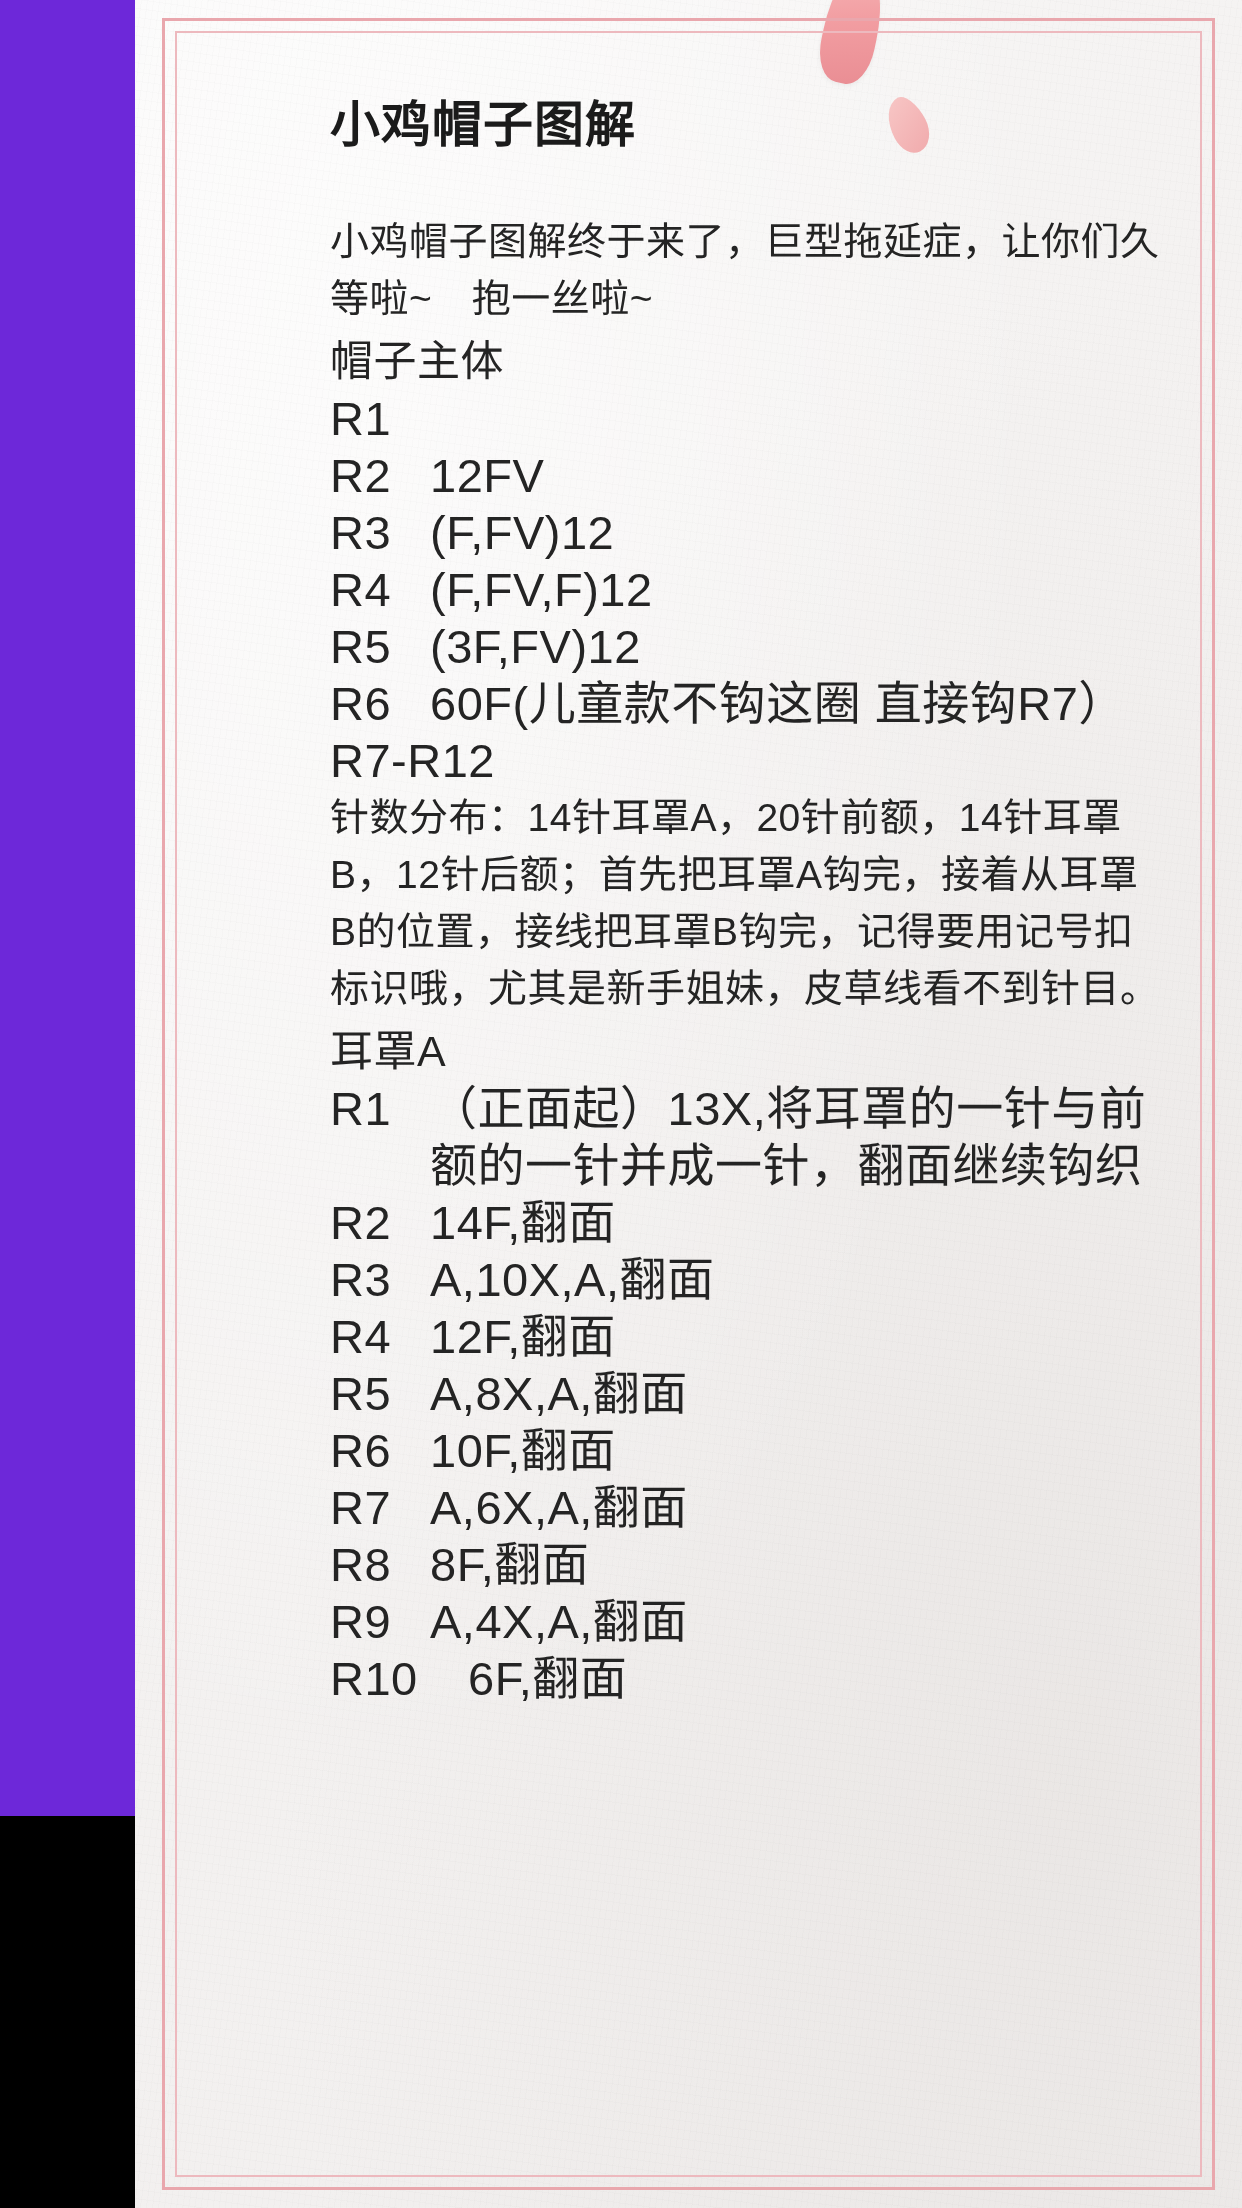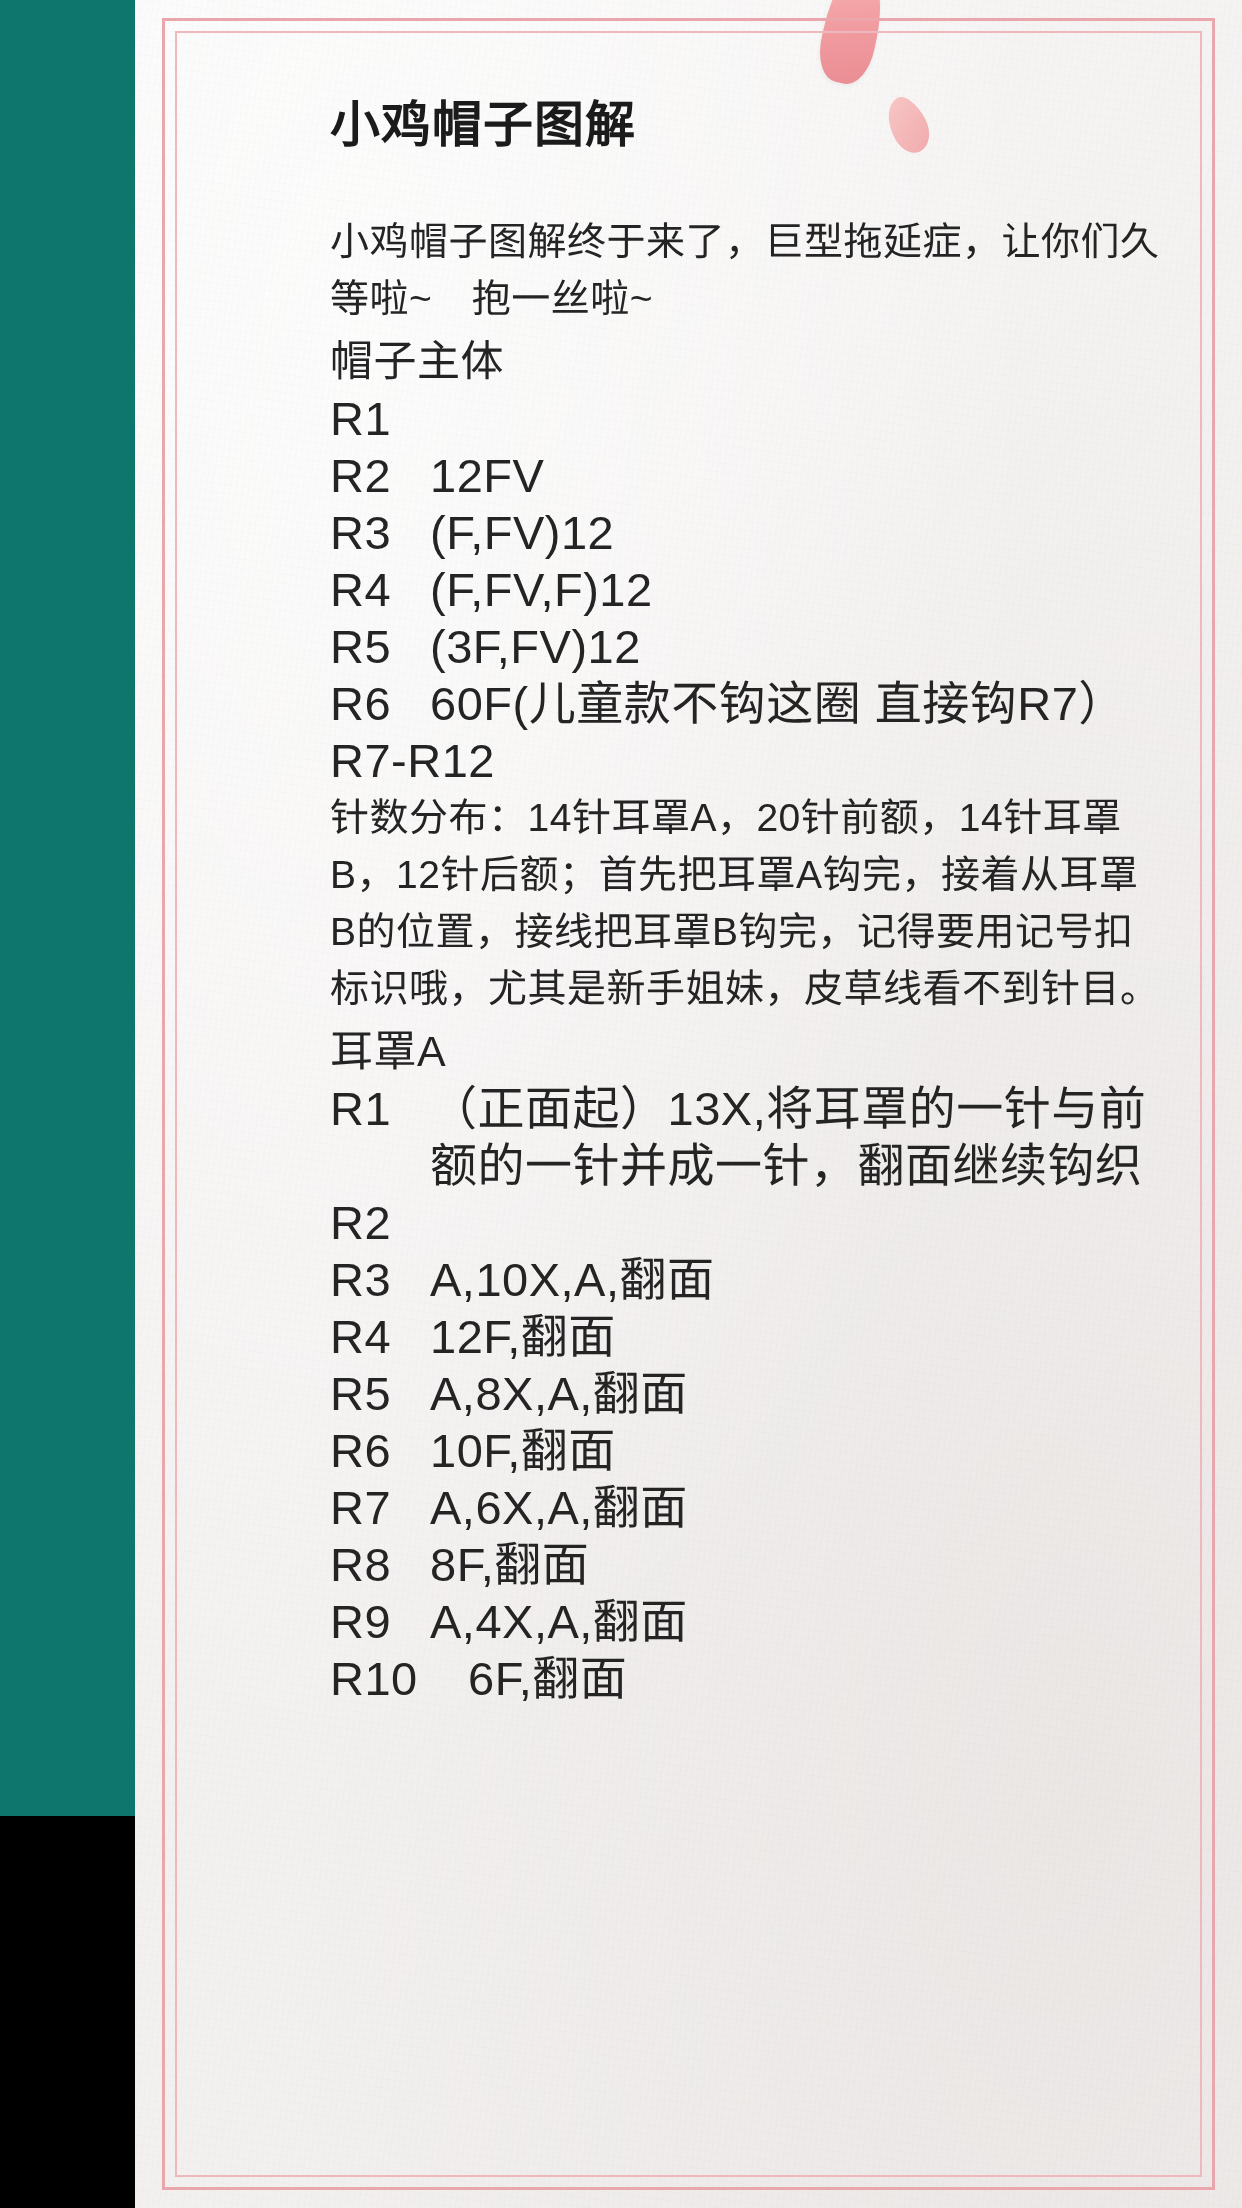--- a/index.html
+++ b/index.html
@@ -12,21 +12,21 @@
     height: 2208px;
     overflow: hidden;
     font-family: "Liberation Sans", sans-serif;
   }
 
   
   .screen {
     position: relative;
     width: 1242px;
     height: 1816px;
-    background: #0f766e;
+    background: #6d28d9;
   }
 
   
   .note-card {
     position: absolute;
     left: 135px;
     top: 0px;
     width: 1107px;
     height: 2208px;
     background:
@@ -191,20 +191,21 @@
       <p class="para">针数分布：14针耳罩A，20针前额，14针耳罩B，12针后额；首先把耳罩A钩完，接着从耳罩B的位置，接线把耳罩B钩完，记得要用记号扣标识哦，尤其是新手姐妹，皮草线看不到针目。</p>
 
       <p class="section-label">耳罩A</p>
 
       <div class="row">
         <span class="rid">R1</span>
         <span class="rtext">（正面起）13X,将耳罩的一针与前额的一针并成一针，翻面继续钩织</span>
       </div>
       <div class="row">
         <span class="rid">R2</span>
+        <span class="rtext">14F,翻面</span>
       </div>
       <div class="row">
         <span class="rid">R3</span>
         <span class="rtext">A,10X,A,翻面</span>
       </div>
       <div class="row">
         <span class="rid">R4</span>
         <span class="rtext">12F,翻面</span>
       </div>
       <div class="row">

